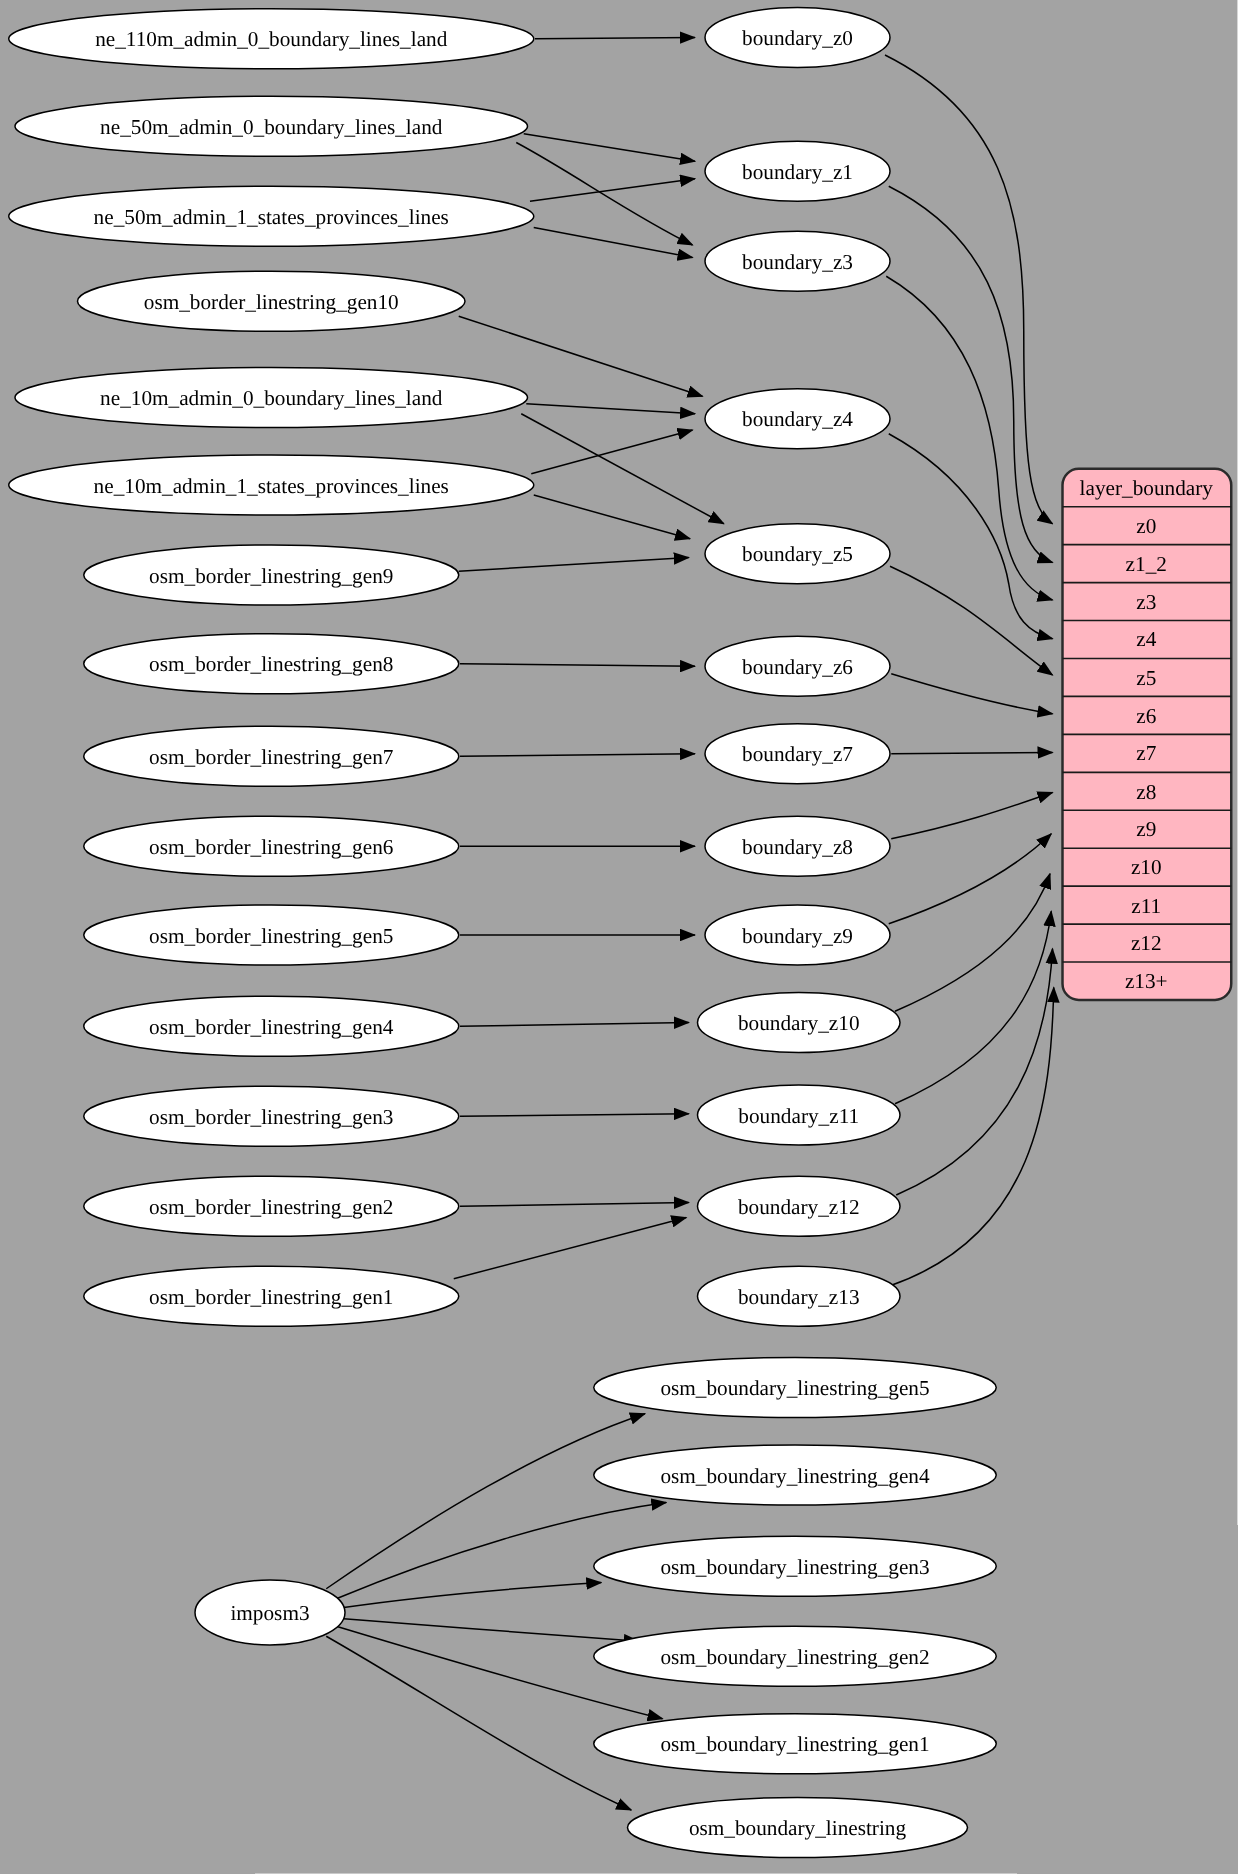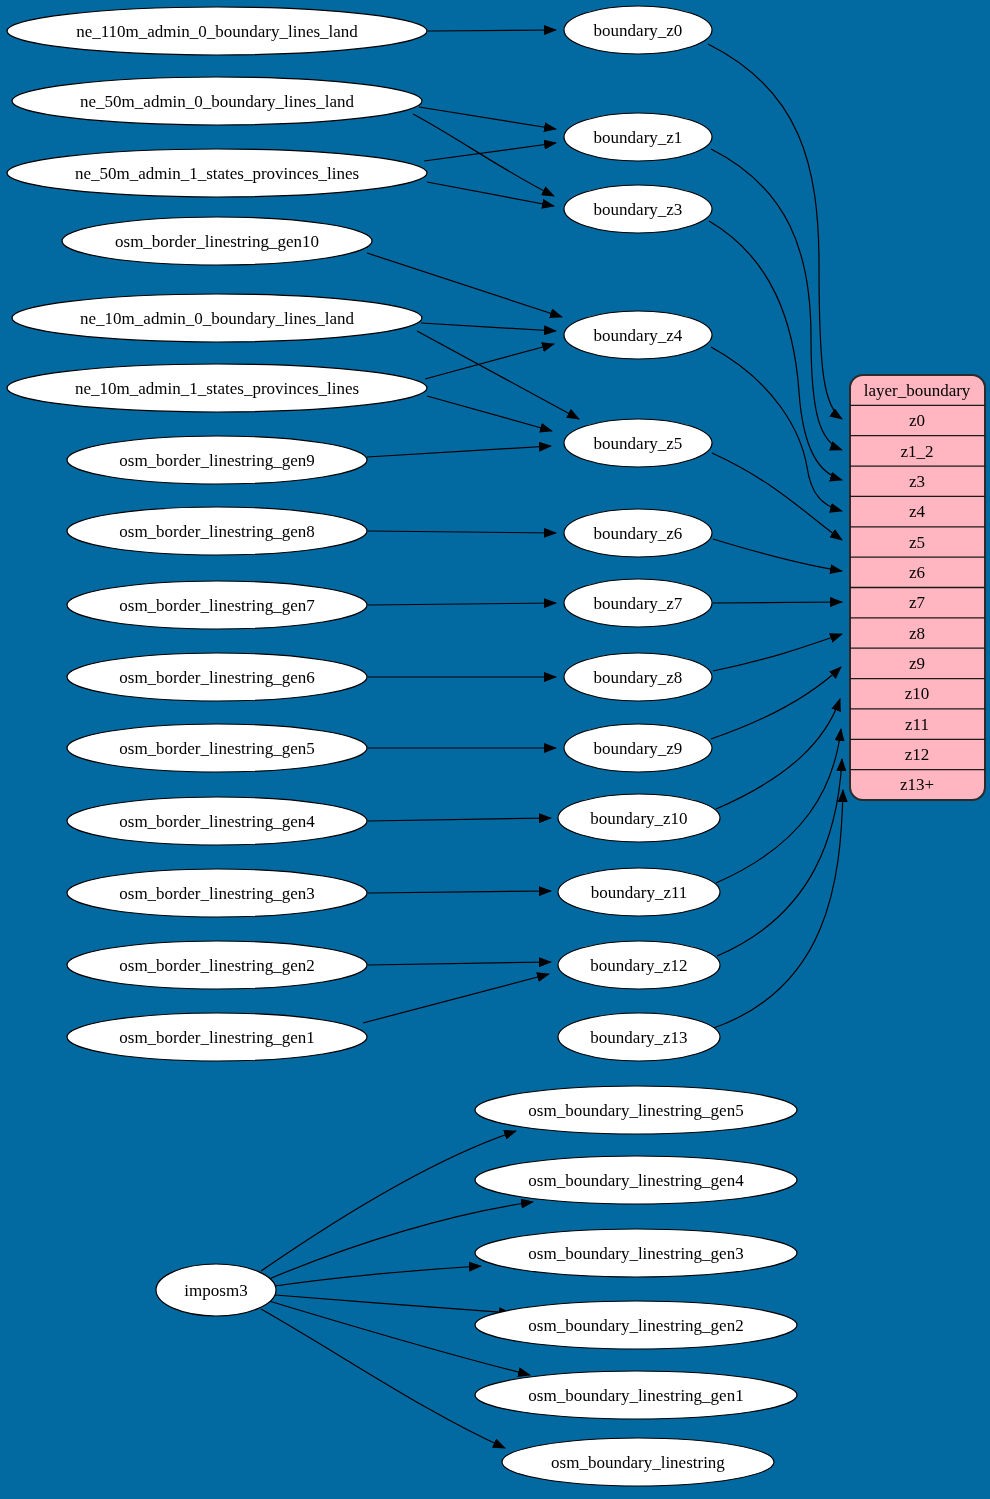--- a/index.html
+++ b/index.html
@@ -1,16 +1,16 @@
 <!DOCTYPE html>
 <html><head>
 <meta charset="utf-8">
 <style>
   html, body { margin: 0; padding: 0; background: #ffffff; }
-  .canvas { width: 990px; height: 1499px; position: relative; background: #0369a1; }
+  .canvas { width: 990px; height: 1499px; position: relative; background: #a3a3a3; }
   svg { display: block; }
   .edge { fill: none; stroke: #000000; stroke-width: 1.2; }
   .node-ellipse { fill: #ffffff; stroke: #000000; stroke-width: 1.2; }
   .node-label, .row-label, .table-title {
     font-family: "Liberation Serif", "DejaVu Serif", serif;
     font-size: 17px; fill: #000000; text-anchor: middle;
   }
   .table-box { stroke: #2b2b2b; stroke-width: 2; }
   .row-line { stroke: #1a1a1a; stroke-width: 1.3; }
 </style>

